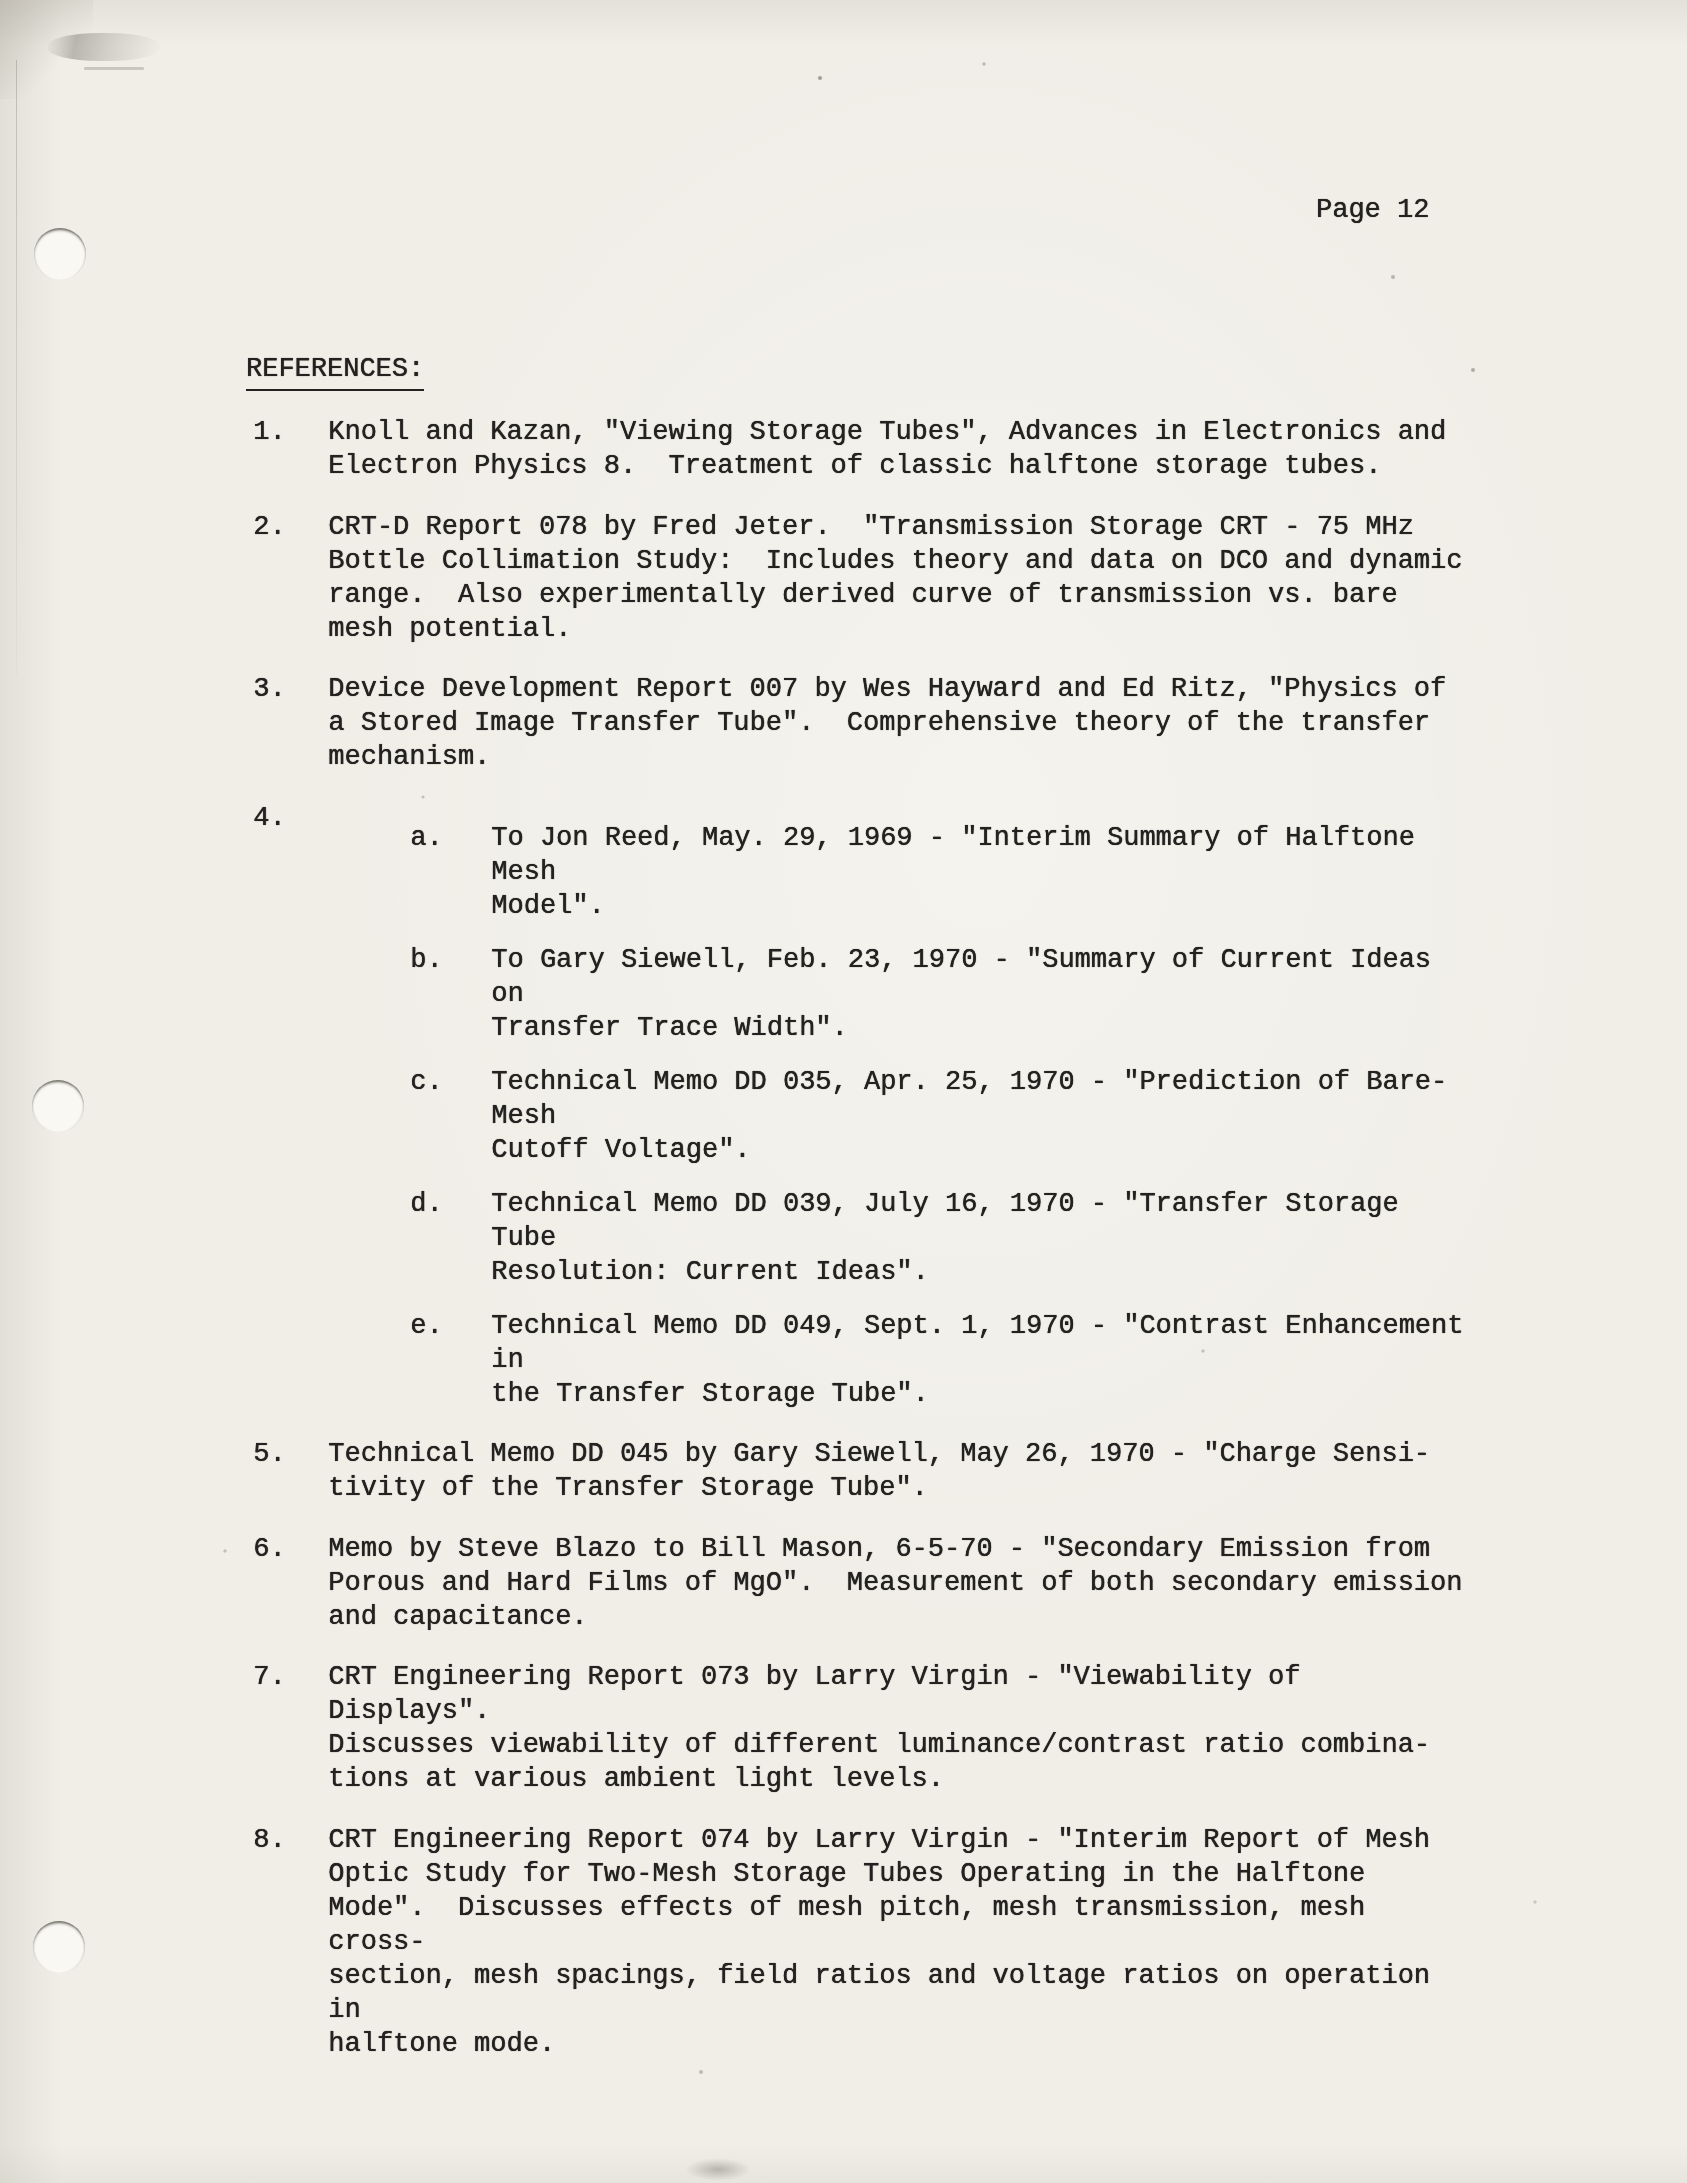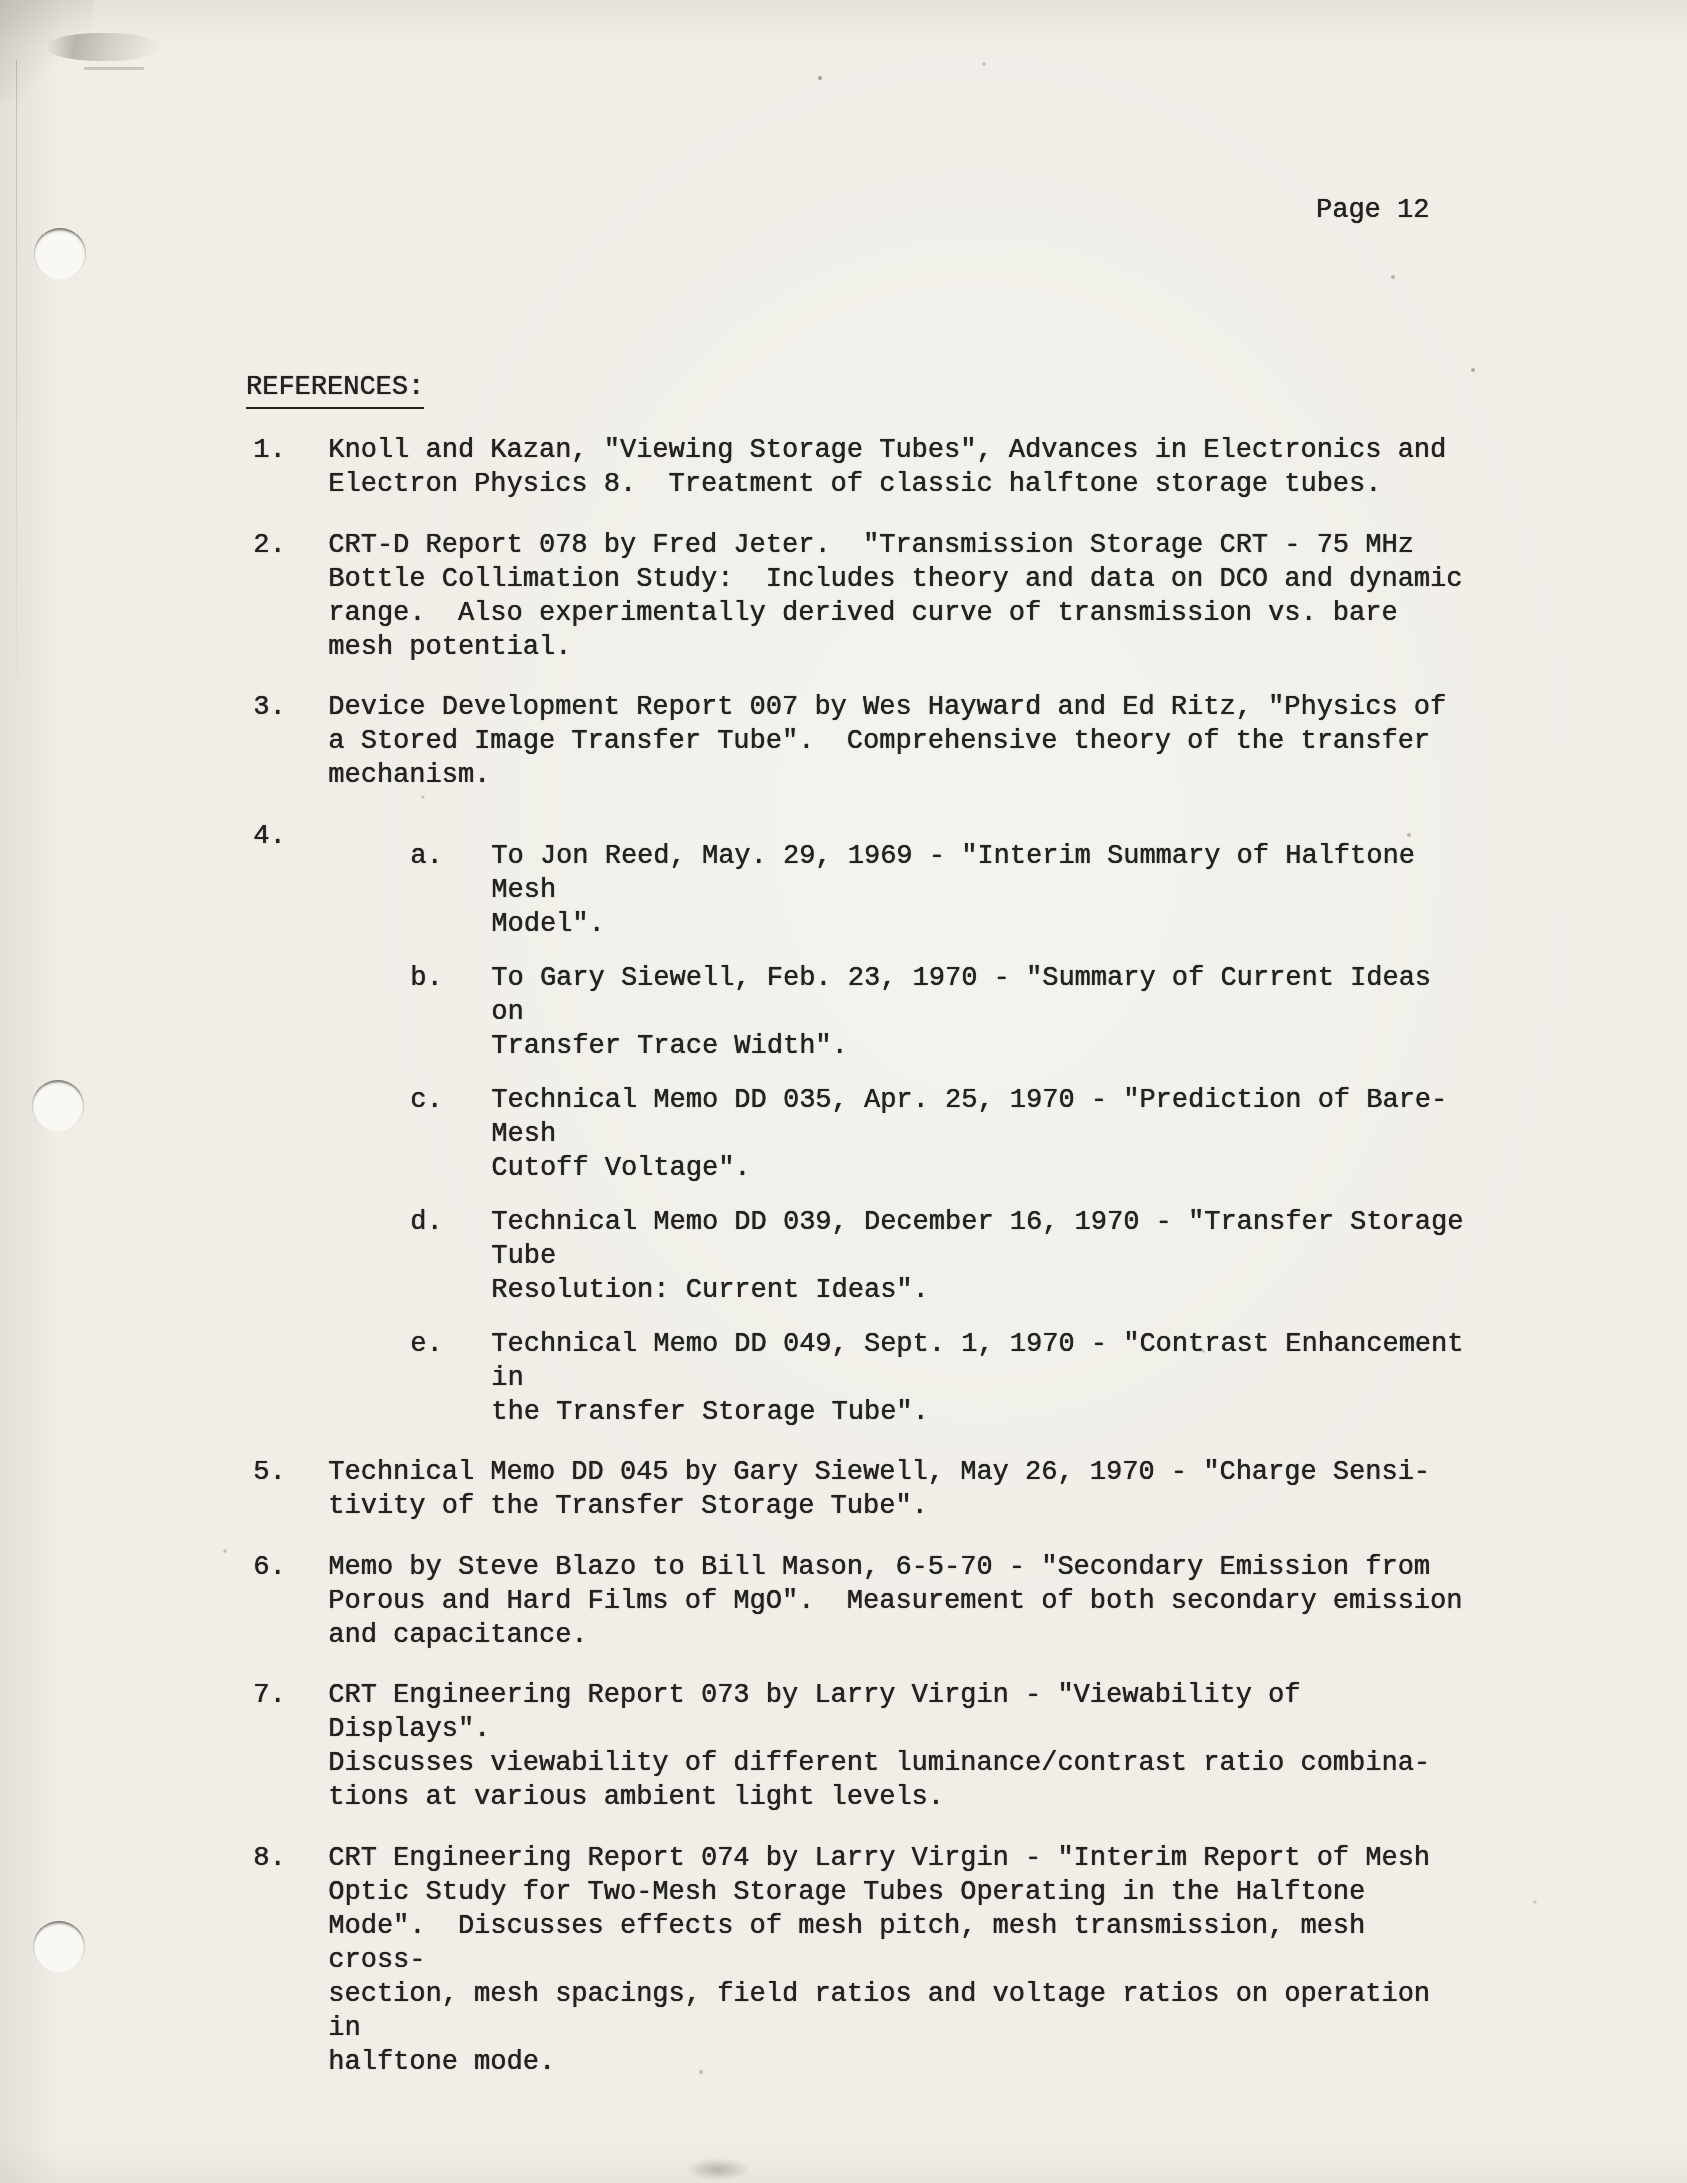--- a/index.html
+++ b/index.html
@@ -35,21 +35,21 @@
     position: relative;
     padding: 189px 218px 0 246px;
     text-shadow: 0 0 0.9px currentColor, 0.4px 0.4px 0.3px rgba(35,34,32,0.45);
     font-size: 27px;
     line-height: 34px;
   }
   .page-header { position: relative; white-space: pre-wrap; }
   .page-label { position: absolute; left: 1070px; top: 4px; }
   .section-heading {
     display: inline-block;
-    margin-top: 79px;
+    margin-top: 61px;
     border-bottom: 2.6px solid currentColor;
     padding-bottom: 3.3px;
   }
   .ref-list { margin-left: 7.3px; margin-top: 24px; }
   .ref-item { display: flex; margin-bottom: 26.5px; }
   .ref-label { width: 75px; flex-shrink: 0; }
   .ref-body { flex: 1; min-width: 0; }
   .ref-text { white-space: pre-wrap; }
   .ref-subitem { display: flex; margin-left: 82px; margin-top: 20px; }
   .ref-sublabel { width: 81px; flex-shrink: 0; }
@@ -161,21 +161,21 @@
               <div class="ref-text">To Gary Siewell, Feb. 23, 1970 - "Summary of Current Ideas on
 Transfer Trace Width".</div>
             </div>
             <div class="ref-subitem">
               <div class="ref-sublabel">c.</div>
               <div class="ref-text">Technical Memo DD 035, Apr. 25, 1970 - "Prediction of Bare-Mesh
 Cutoff Voltage".</div>
             </div>
             <div class="ref-subitem">
               <div class="ref-sublabel">d.</div>
-              <div class="ref-text">Technical Memo DD 039, December 16, 1970 - "Transfer Storage Tube
+              <div class="ref-text">Technical Memo DD 039, July 16, 1970 - "Transfer Storage Tube
 Resolution: Current Ideas".</div>
             </div>
             <div class="ref-subitem">
               <div class="ref-sublabel">e.</div>
               <div class="ref-text">Technical Memo DD 049, Sept. 1, 1970 - "Contrast Enhancement in
 the Transfer Storage Tube".</div>
             </div>
           </div>
         </div>
         <div class="ref-item">

